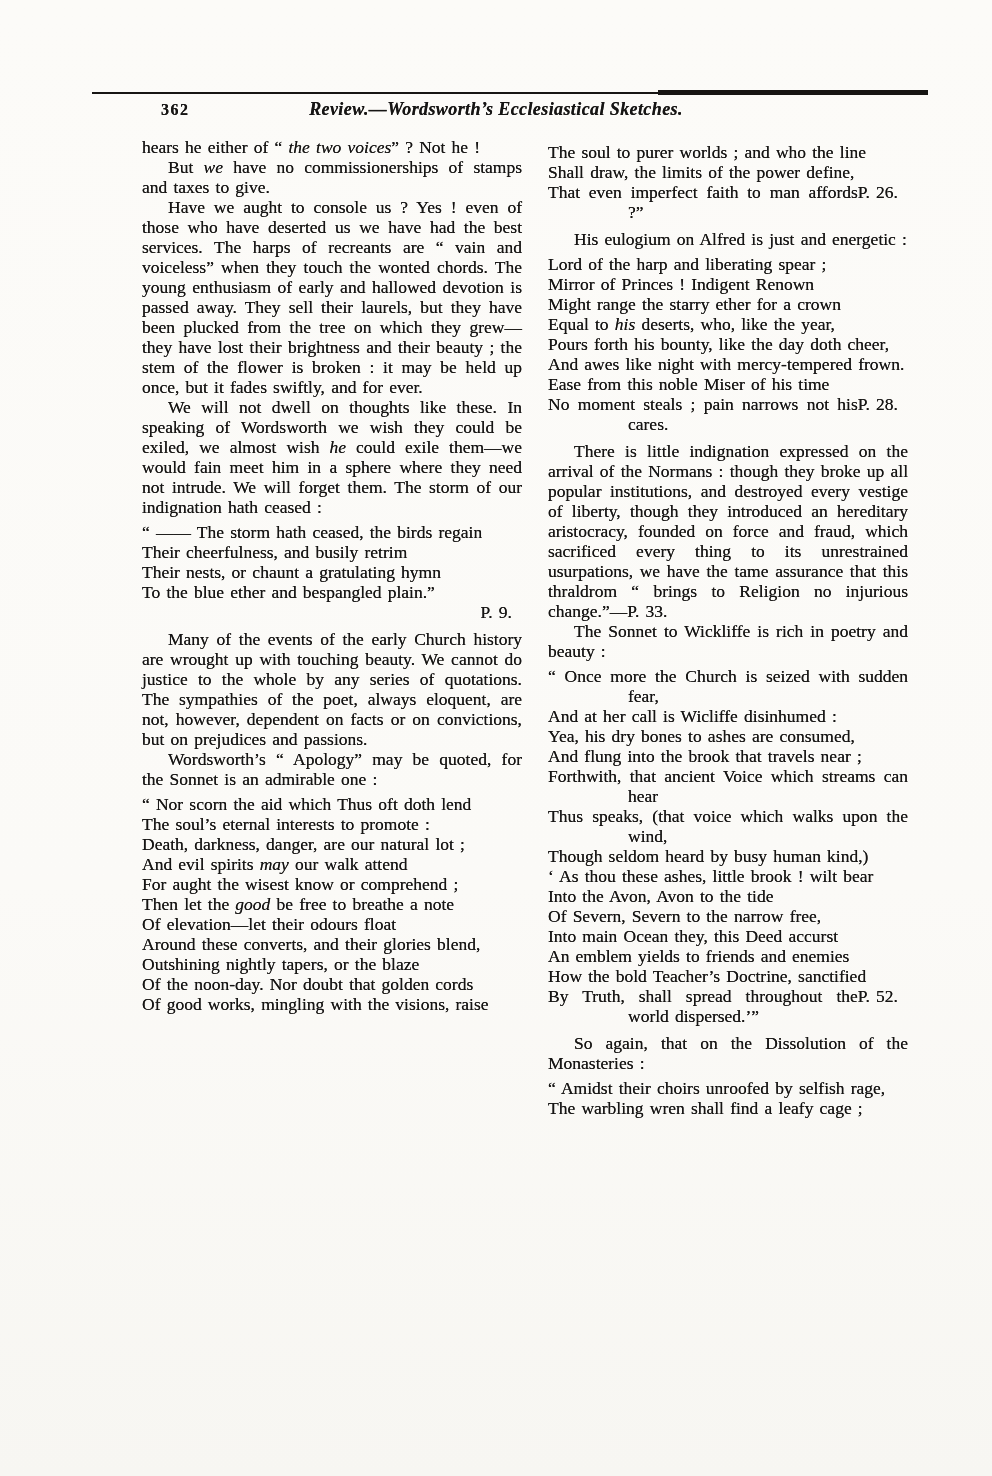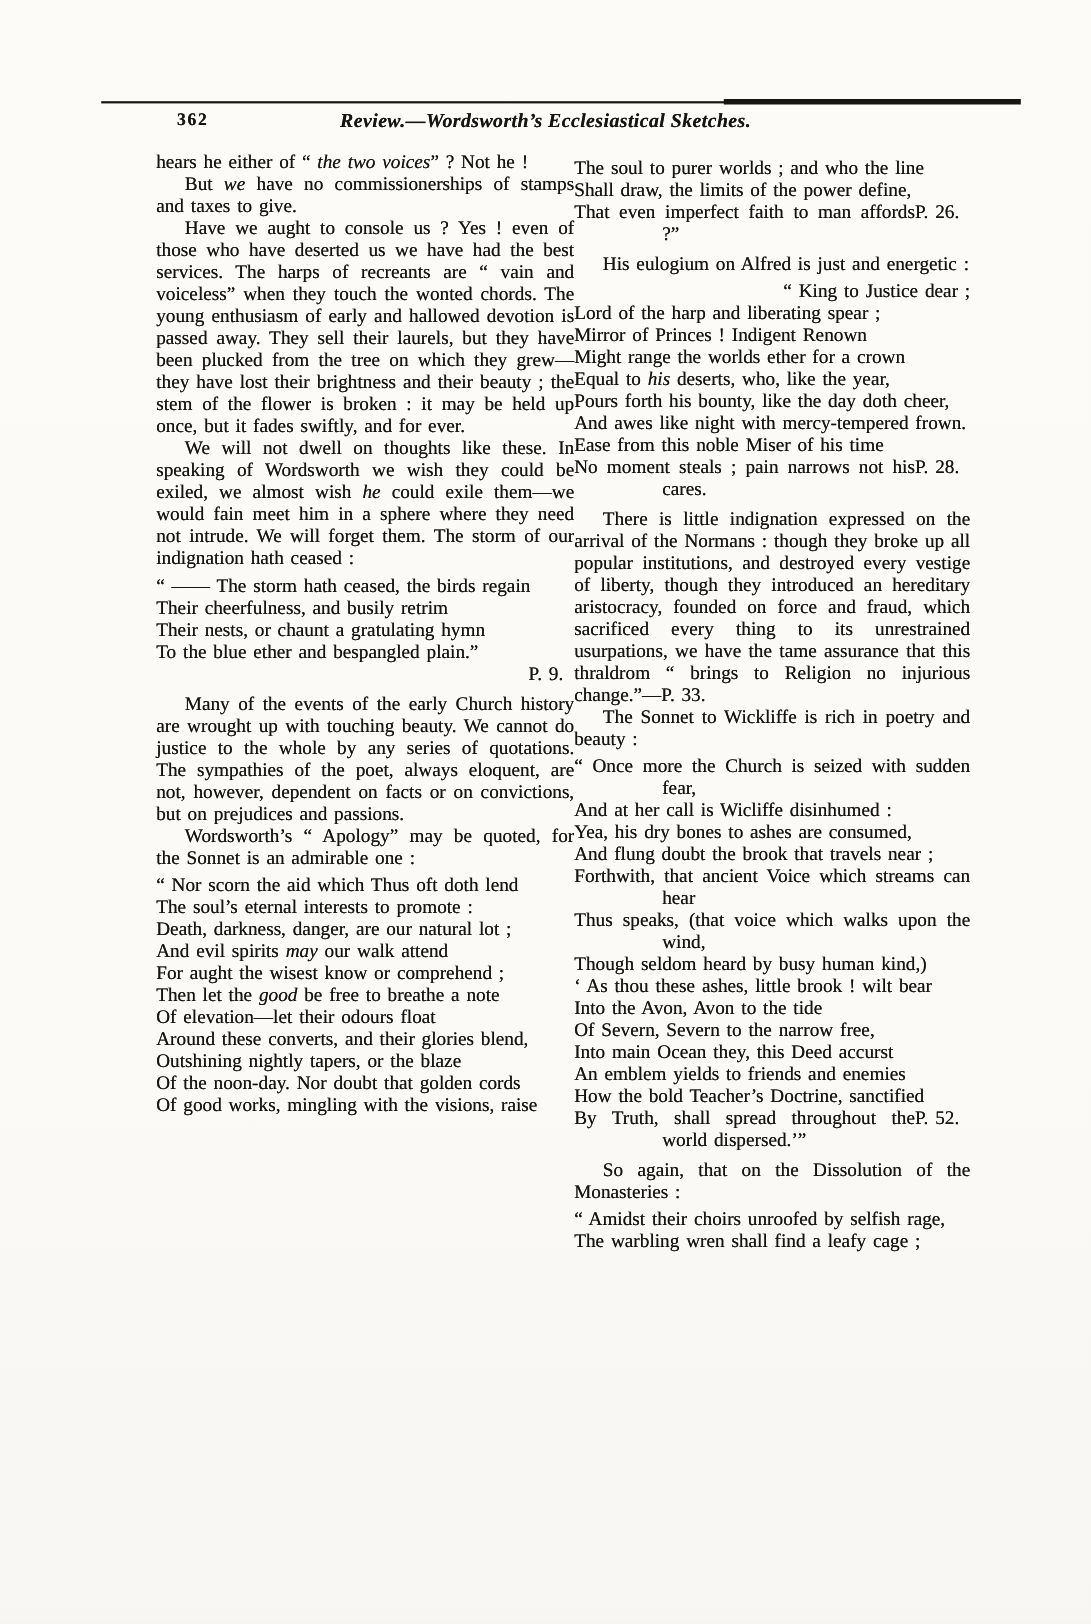--- a/index.html
+++ b/index.html
@@ -25,21 +25,21 @@
     font-size:16px; font-weight:bold; letter-spacing:1.5px;
   }
   .title {
     display:block; text-align:center;
     font-size:18px; font-weight:bold; font-style:italic;
     letter-spacing:0.4px;
   }
 
   .columns {
     position:absolute; top:137px; left:142px; width:766px;
-    display:flex; 
+    display:flex; gap:26px;
   }
   .col {
     font-size:17.5px; line-height:20px;
     text-align:justify; word-spacing:1.8px;
   }
   .col-left  { width:380px; }
   .col-right { width:360px; }
 
   .para { margin:0; text-indent:26px; }
   .para.noindent { text-indent:0; }
@@ -94,37 +94,36 @@
         </div>
       </div>
     <div class="col col-right">
         <div class="verse">
           <div class="vline">The soul to purer worlds ; and who the line</div>
           <div class="vline">Shall draw, the limits of the power define,</div>
           <div class="vline"><span class="pref">P. 26.</span>That even imperfect faith to man affords ?”</div>
         </div>
         <p class="para">His eulogium on Alfred is just and energetic :</p>
         <div class="verse">
-          <div class="vline vright">“ King to Justice dear ;</div>
           <div class="vline">Lord of the harp and liberating spear ;</div>
           <div class="vline">Mirror of Princes !  Indigent Renown</div>
-          <div class="vline">Might range the worlds ether for a crown</div>
+          <div class="vline">Might range the starry ether for a crown</div>
           <div class="vline">Equal to <i>his</i> deserts, who, like the year,</div>
           <div class="vline">Pours forth his bounty, like the day doth cheer,</div>
           <div class="vline">And awes like night with mercy-tempered frown.</div>
           <div class="vline">Ease from this noble Miser of his time</div>
           <div class="vline"><span class="pref">P. 28.</span>No moment steals ; pain narrows not his cares.</div>
         </div>
         <p class="para">There is little indignation expressed on the arrival of the Normans : though they broke up all popular institutions, and destroyed every vestige of liberty, though they introduced an hereditary aristocracy, founded on force and fraud, which sacrificed every thing to its unrestrained usurpations, we have the tame assurance that this thraldrom “ brings to Religion no injurious change.”—P. 33.</p>
         <p class="para">The Sonnet to Wickliffe is rich in poetry and beauty :</p>
         <div class="verse">
           <div class="vline">“ Once more the Church is seized with sudden fear,</div>
           <div class="vline">And at her call is Wicliffe disinhumed :</div>
           <div class="vline">Yea, his dry bones to ashes are consumed,</div>
-          <div class="vline">And flung doubt the brook that travels near ;</div>
+          <div class="vline">And flung into the brook that travels near ;</div>
           <div class="vline">Forthwith, that ancient Voice which streams can hear</div>
           <div class="vline">Thus speaks, (that voice which walks upon the wind,</div>
           <div class="vline">Though seldom heard by busy human kind,)</div>
           <div class="vline">‘ As thou these ashes, little brook ! wilt bear</div>
           <div class="vline">Into the Avon, Avon to the tide</div>
           <div class="vline">Of Severn, Severn to the narrow free,</div>
           <div class="vline">Into main Ocean they, this Deed accurst</div>
           <div class="vline">An emblem yields to friends and enemies</div>
           <div class="vline">How the bold Teacher’s Doctrine, sanctified</div>
           <div class="vline"><span class="pref">P. 52.</span>By Truth, shall spread throughout the world dispersed.’”</div>

